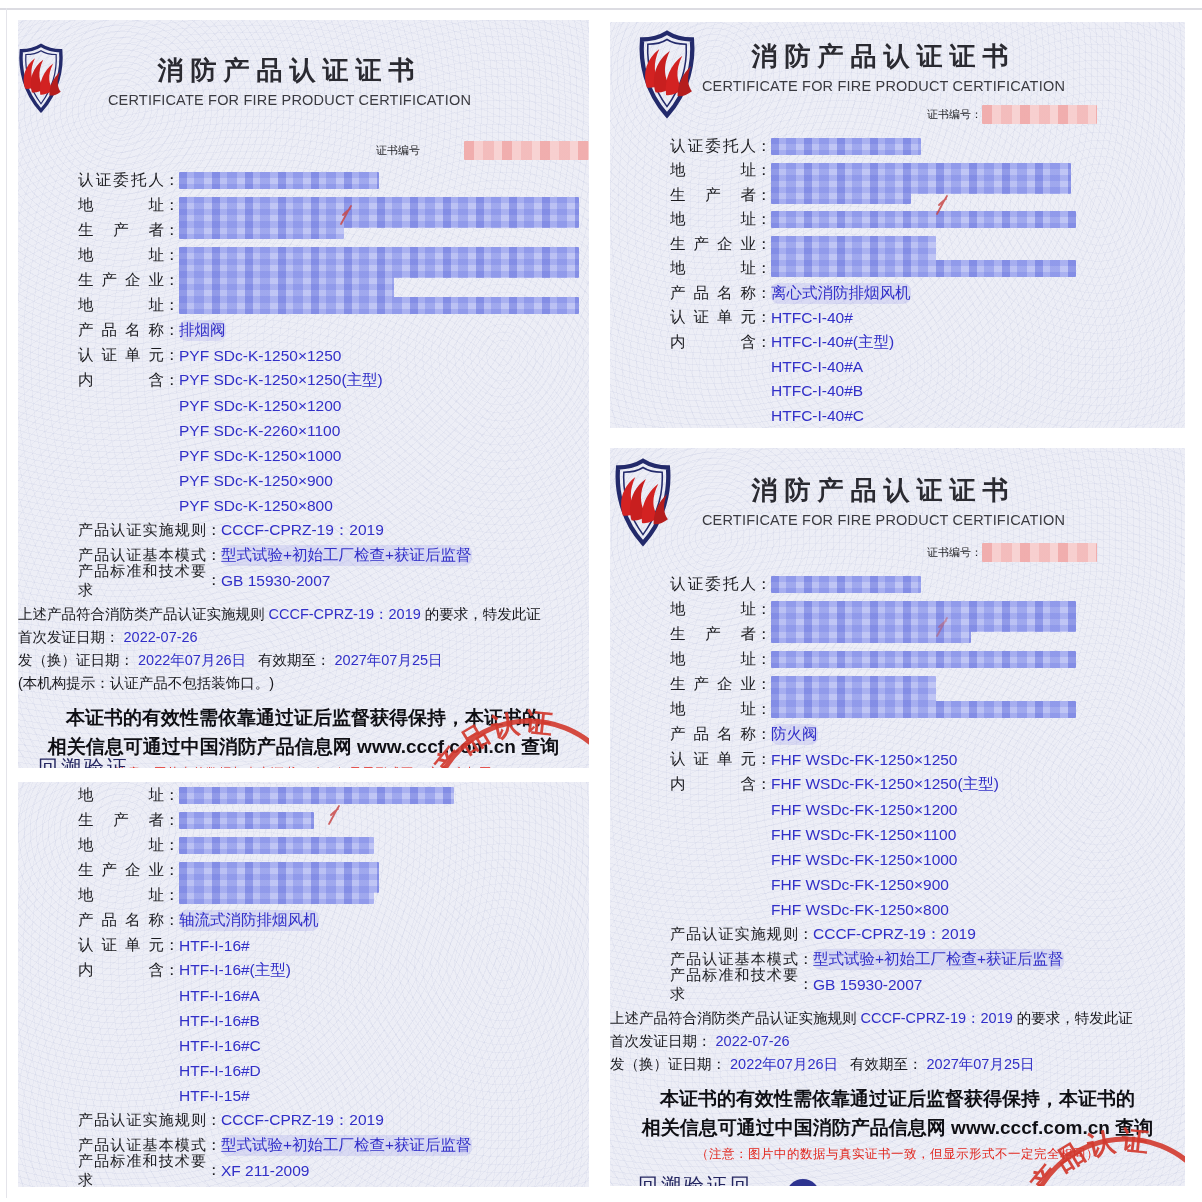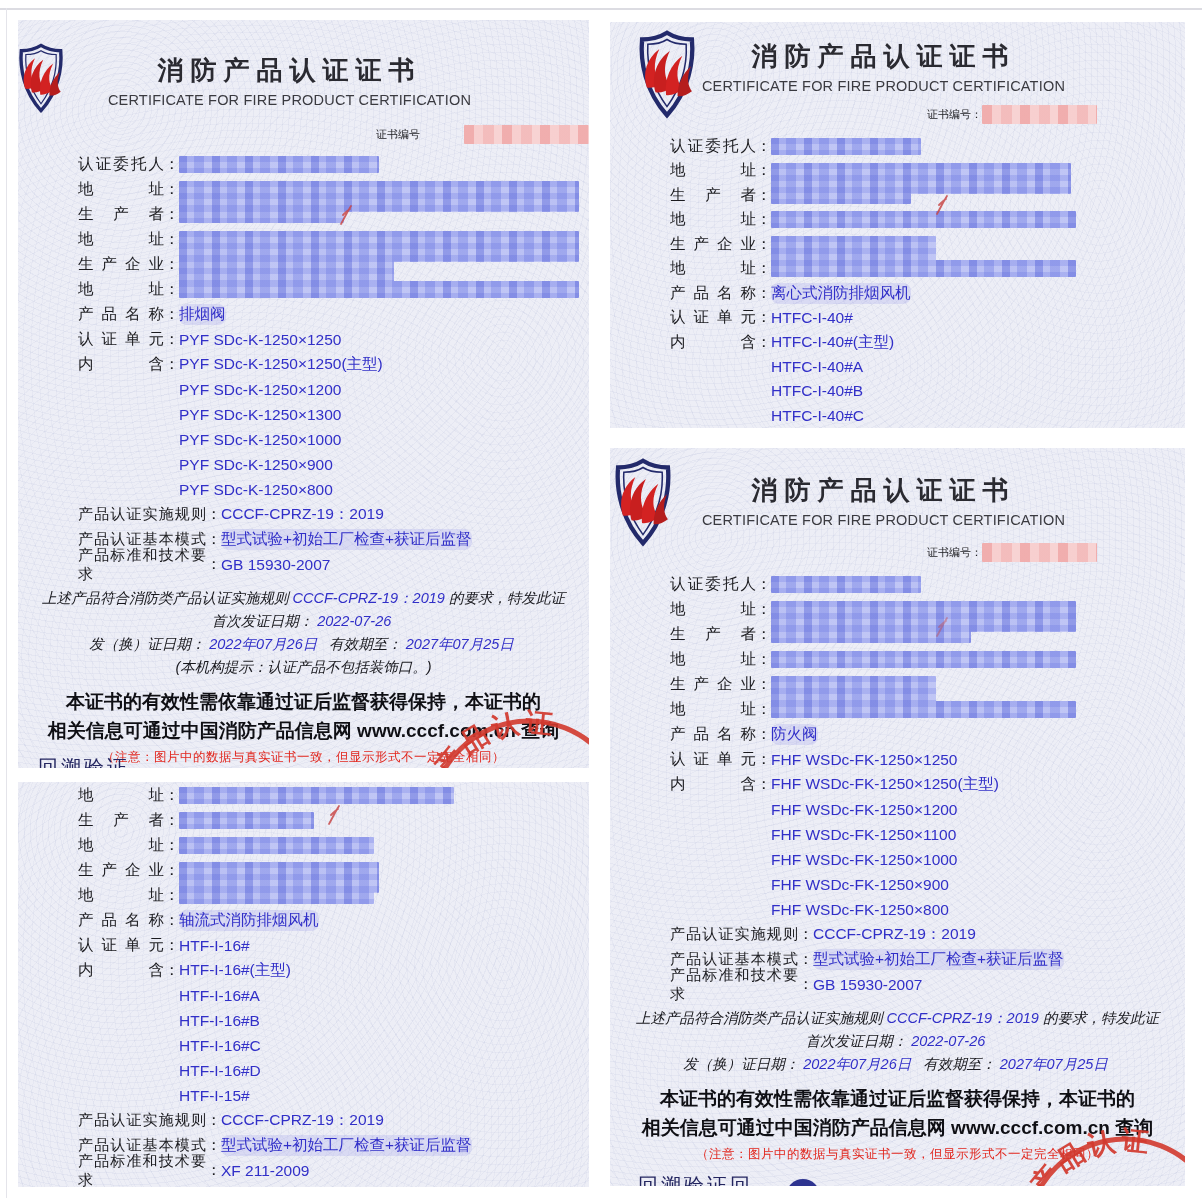--- a/index.html
+++ b/index.html
@@ -29,21 +29,21 @@
   #p2 .logo{left:24px;top:6px;width:66px;height:92px;}
   #p4 .logo{left:0px;top:8px;width:66px;height:92px;}
 
   .title{font-size:26px;font-weight:bold;letter-spacing:7px;color:#2a2a31;text-align:center;
          transform:translateX(-14px);margin:0;line-height:32px;}
   .subtitle{font-size:14.5px;color:#3a3a40;text-align:center;transform:translateX(-14px);
             margin-top:5px;letter-spacing:.2px;line-height:18px;}
   #p1 .hdr{padding-top:34px;} #p2 .hdr{padding-top:18px;} #p4 .hdr{padding-top:26px;}
 
   .certno{display:flex;justify-content:flex-end;align-items:center;font-size:11px;}
-  #p1 .certno{margin-top:16px;padding-right:0;}
+  #p1 .certno{margin-top:32px;padding-right:0;}
   #p2 .certno{margin-top:10px;padding-right:88px;}
   #p4 .certno{margin-top:14px;padding-right:88px;}
   #p1 .certno .cn-label{margin-right:44px;}
 
   .fields{padding-left:60px;}
   #p1 .fields{margin-top:8px;} #p2 .fields{margin-top:10px;} #p4 .fields{margin-top:10px;}
   #p3 .fields{padding-top:1px;}
 
   .frow{display:flex;align-items:center;height:25px;font-size:15.5px;}
   #p2 .frow{height:24.5px;}
@@ -61,21 +61,21 @@
       repeating-linear-gradient(180deg, rgba(130,140,235,.4) 0 6px, rgba(200,205,250,.35) 6px 12px);}
   .redact.h2{height:31px;align-self:flex-start;margin-top:4px;}
   .redact.pink{height:19px;background-color:#f6d0d0;
     background-image:repeating-linear-gradient(90deg, rgba(235,140,140,.5) 0 10px, rgba(250,205,205,.3) 10px 19px,
       rgba(240,165,165,.45) 19px 30px, rgba(252,220,220,.25) 30px 38px);}
   .w115{width:115px;}.w125{width:125px;}.w135{width:135px;}.w140{width:140px;}.w150{width:150px;}
   .w165{width:165px;}.w195{width:195px;}.w200{width:200px;}.w215{width:215px;}.w275{width:275px;}
   .w300{width:300px;}.w305{width:305px;}.w400{width:400px;}
 
   .stmts{margin-top:10px;}
-  .stmt{text-align:center;font-size:14.5px;color:#17171c;height:23px;line-height:23px;font-style:italic;}
+  .stmt{font-size:14.5px;color:#17171c;height:23px;line-height:23px;}
   .stmt .val{padding:0 4px;}
   .gap{display:inline-block;width:8px;}
   .validity{font-size:19px;font-weight:bold;text-align:center;line-height:29px;color:#0f0f14;margin-top:8px;}
   .note{font-size:12.5px;font-weight:normal;color:#e1261d;text-align:center;margin-top:4px;letter-spacing:.5px;}
 
   .cuttext{position:absolute;bottom:-13px;left:20px;font-size:20px;font-weight:normal;color:#23255f;letter-spacing:3px;}
   #p4 .cuttext{left:28px;}
   .stamp{position:absolute;right:-55px;bottom:-170px;}
   .squiggle{position:absolute;}
   #p1 .squiggle{left:318px;top:182px;}
@@ -163,21 +163,21 @@
     </div>
     <div class="frow">
       <span class="lbl">内含</span>
         <span class="colon">：</span>
       <span class="val">PYF SDc-K-1250×1250(主型)</span>
     </div>
     <div class="frow unit">
         <span class="val">PYF SDc-K-1250×1200</span>
       </div>
     <div class="frow unit">
-        <span class="val">PYF SDc-K-1250×1300</span>
+        <span class="val">PYF SDc-K-2260×1100</span>
       </div>
     <div class="frow unit">
         <span class="val">PYF SDc-K-1250×1000</span>
       </div>
     <div class="frow unit">
         <span class="val">PYF SDc-K-1250×900</span>
       </div>
     <div class="frow unit">
         <span class="val">PYF SDc-K-1250×800</span>
       </div>

